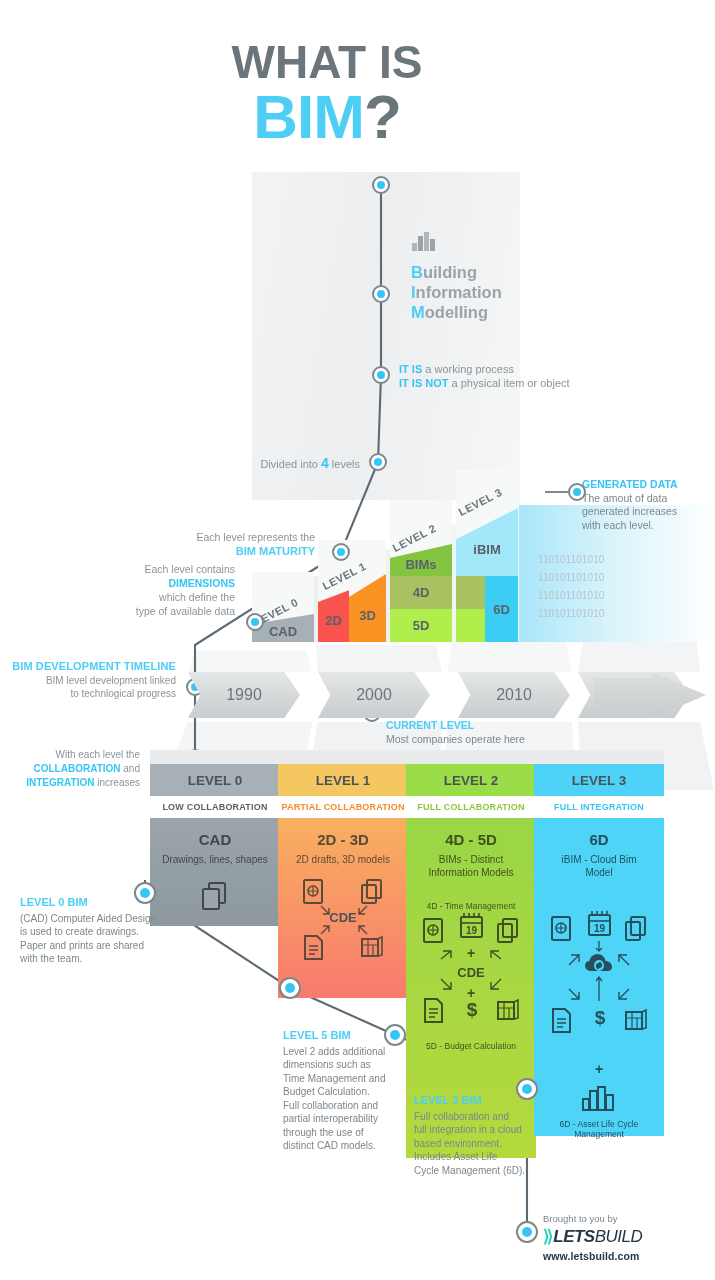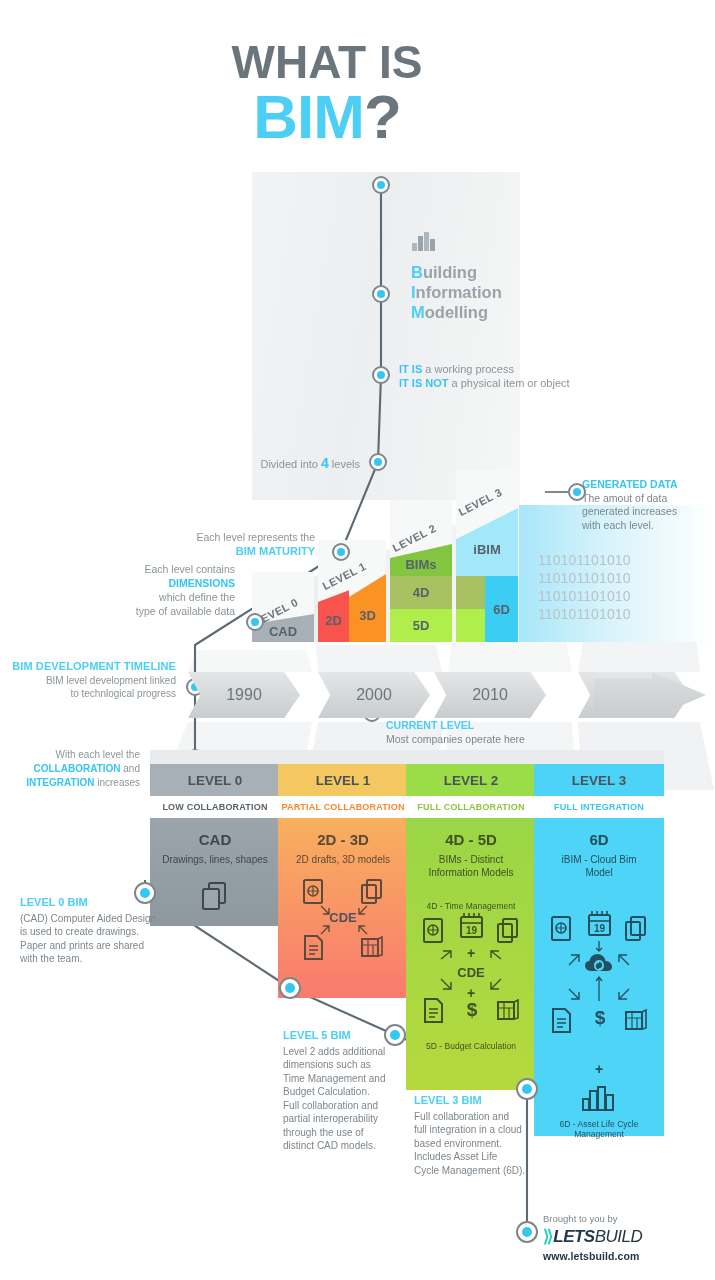--- a/index.html
+++ b/index.html
@@ -69,21 +69,21 @@
 
   
   .gendata-panel {
     position:absolute; left:519px; top:505px; width:196px; height:137px;
     background:linear-gradient(90deg,#a8e6f9 0%,#d8f3fb 45%,#ffffff 100%);
   }
   .gendata-txt { position:absolute; left:582px; top:478px; width:120px;
                  font-size:10.5px; color:#7d868d; line-height:13.5px; }
   .gendata-txt .hd { color:#35c6f4; font-weight:bold; font-size:10.5px; }
   .binrows { position:absolute; left:538px; top:551px; }
-  .binrow { font-size:14px; color:#b7c3c9; line-height:18px; letter-spacing:0.1px; }
+  .binrow { font-size:10px; color:#b7c3c9; line-height:18px; letter-spacing:0.1px; }
 
   
   .stair { position:absolute; }
   .stair .seg { position:absolute; left:0; width:100%; display:flex; align-items:center; justify-content:center;
                 font-size:13px; font-weight:bold; color:#57626a; }
   .stair-label {
     position:absolute; font-size:11px; font-weight:bold; color:#6d767d;
     transform:rotate(-27deg); transform-origin:left bottom; white-space:nowrap;
     letter-spacing:0.4px;
   }
@@ -293,21 +293,21 @@
   <div class="node" style="left:186px; top:749px;"></div>
   <div class="node" style="left:363px; top:704px;"></div>
 
   <div class="decband">
     <div class="dec" style="left:18px;">
         <span>1990</span>
       </div>
     <div class="dec" style="left:148px;">
         <span>2000</span>
       </div>
-    <div class="dec" style="left:264px;">
+    <div class="dec" style="left:288px;">
         <span>2010</span>
       </div>
     <div class="dec" style="left:408px;">
         <span>2020</span>
       </div>
     <div class="dec arrow-end" style="left:424px;"></div>
   </div>
 
   <div class="currentlevel">
     <div class="hd">CURRENT LEVEL</div>
@@ -362,21 +362,21 @@
           <path d="M80,62 L72,54 M78,54 L72,54 L72,60" stroke="#5c4a3a" stroke-width="1.4" fill="none"></path>
         </svg>
       </div>
     </div>
   </div>
 
   <div class="card" style="left:406px; top:764px;">
     <div class="top3d"></div>
     <div class="card-head" style="background:#9bdc49;">LEVEL 2</div>
     <div class="card-sub" style="color:#8bc63f;">FULL COLLABORATION</div>
-    <div class="card-body" style="background:linear-gradient(180deg,#9ad646 0%,#b5d93d 100%); height:272px;">
+    <div class="card-body" style="background:linear-gradient(180deg,#9ad646 0%,#b5d93d 100%); height:340px;">
       <div class="card-big" style="color:#3f5023;">4D - 5D</div>
       <div class="card-desc" style="color:#3f5023; white-space:pre-line;">BIMs - Distinct
 Information Models</div>
       <div class="card-note" style="color:#3f5023; margin-top:22px;">4D - Time Management</div>
       <div class="icongrid" style="height:124px; margin-top:2px;">
         <svg class="ic" style="left:6px; top:4px;" viewBox="0 0 26 28">
           <rect x="3" y="2" width="18" height="23" rx="1.5" fill="none" stroke="#3f5023" stroke-width="2"></rect>
           <circle cx="12" cy="13" r="5" fill="none" stroke="#3f5023" stroke-width="1.6"></circle>
           <path d="M7,13 L17,13 M12,8 L12,18" stroke="#3f5023" stroke-width="1.2"></path>
         </svg>

